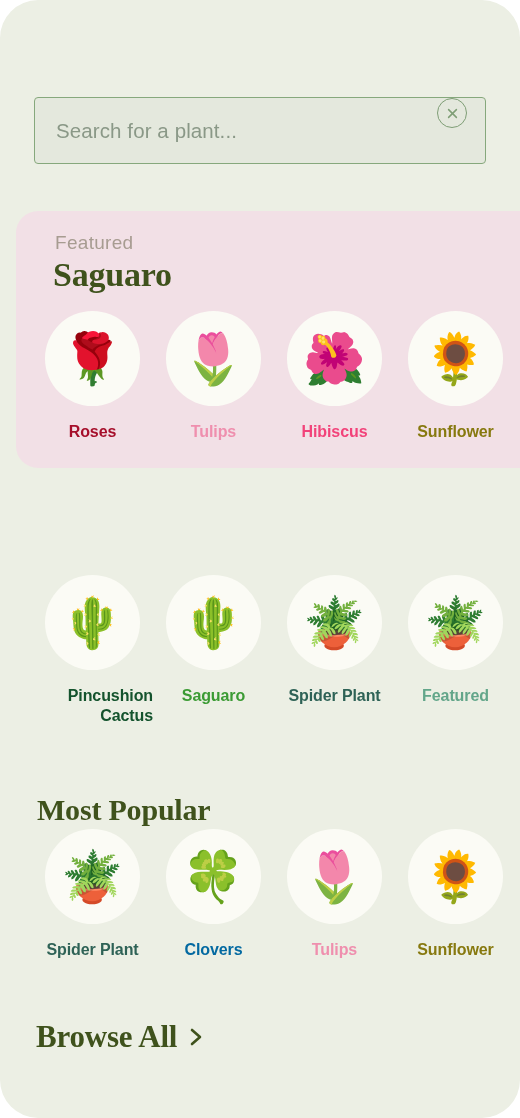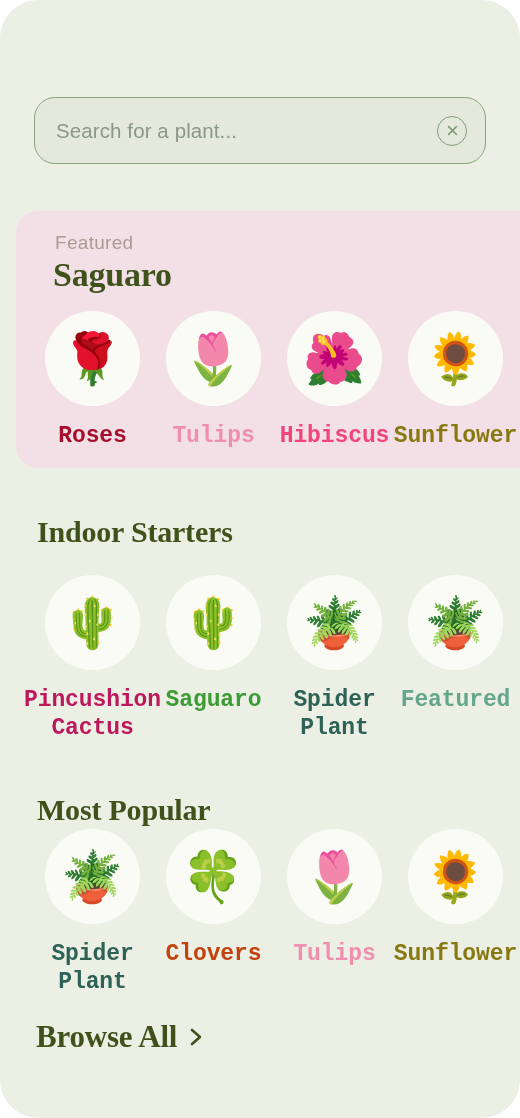--- a/index.html
+++ b/index.html
@@ -33,23 +33,22 @@
     width: 452px;
     height: 67px;
   }
   .search-box {
     position: relative;
     width: 100%;
     height: 100%;
     box-sizing: border-box;
     background: #e4e8dd;
     border: 1.6px solid #86a87c;
-    border-radius: 21px;
-    display: flex;
-    align-items: center;
+    border-radius: 4px;
+    display: flex;
   }
   .search-input {
     flex: 1;
     border: none;
     outline: none;
     background: transparent;
     font-family: "Liberation Sans", sans-serif;
     font-size: 20.5px;
     color: #6f7f6c;
     padding: 0 0 0 21px;
@@ -127,26 +126,25 @@
     background: #fbfbf5;
     display: flex;
     align-items: center;
     justify-content: center;
     font-size: 50px;
     line-height: 1;
     user-select: none;
   }
   .plant-label {
     margin-top: 16px;
-    font-size: 23px;
-    font-weight: bold;
-    text-align: center;
+    font-size: 16px;
+    font-weight: bold;
+    text-align: right;
     line-height: 1.22;
     letter-spacing: -0.1px;
-    font-family: Liberation Mono, monospace;
   }
 
   
   .featured-row {
     left: 16px;
     top: 100px;
   }
 
   
   .section-title {
@@ -219,25 +217,24 @@
           <div class="plant-circle">🌺</div>
           <div class="plant-label" style="color: rgb(242, 67, 122);">Hibiscus</div>
         </div>
         <div class="plant-item">
           <div class="plant-circle">🌻</div>
           <div class="plant-label" style="color: rgb(135, 121, 15);">Sunflower</div>
         </div>
       </div>
   </div>
 
-  <div class="section-title" id="title-indoor">Indoor Starters</div>
   <div class="plant-row" id="row-indoor">
       <div class="plant-item">
         <div class="plant-circle">🌵</div>
-        <div class="plant-label" style="color: #be185d;">Pincushion Cactus</div>
+        <div class="plant-label" style="color: #14532d;">Pincushion Cactus</div>
       </div>
       <div class="plant-item">
         <div class="plant-circle">🌵</div>
         <div class="plant-label" style="color: rgb(59, 155, 52);">Saguaro</div>
       </div>
       <div class="plant-item">
         <div class="plant-circle">🪴</div>
         <div class="plant-label" style="color: rgb(46, 98, 86);">Spider Plant</div>
       </div>
       <div class="plant-item">
@@ -247,21 +244,21 @@
     </div>
 
   <div class="section-title" id="title-popular">Most Popular</div>
   <div class="plant-row" id="row-popular">
       <div class="plant-item">
         <div class="plant-circle">🪴</div>
         <div class="plant-label" style="color: rgb(46, 98, 86);">Spider Plant</div>
       </div>
       <div class="plant-item">
         <div class="plant-circle">🍀</div>
-        <div class="plant-label" style="color: #c2410c;">Clovers</div>
+        <div class="plant-label" style="color: #0369a1;">Clovers</div>
       </div>
       <div class="plant-item">
         <div class="plant-circle">🌷</div>
         <div class="plant-label" style="color: rgb(239, 143, 174);">Tulips</div>
       </div>
       <div class="plant-item">
         <div class="plant-circle">🌻</div>
         <div class="plant-label" style="color: rgb(135, 121, 15);">Sunflower</div>
       </div>
       <div class="plant-item">

